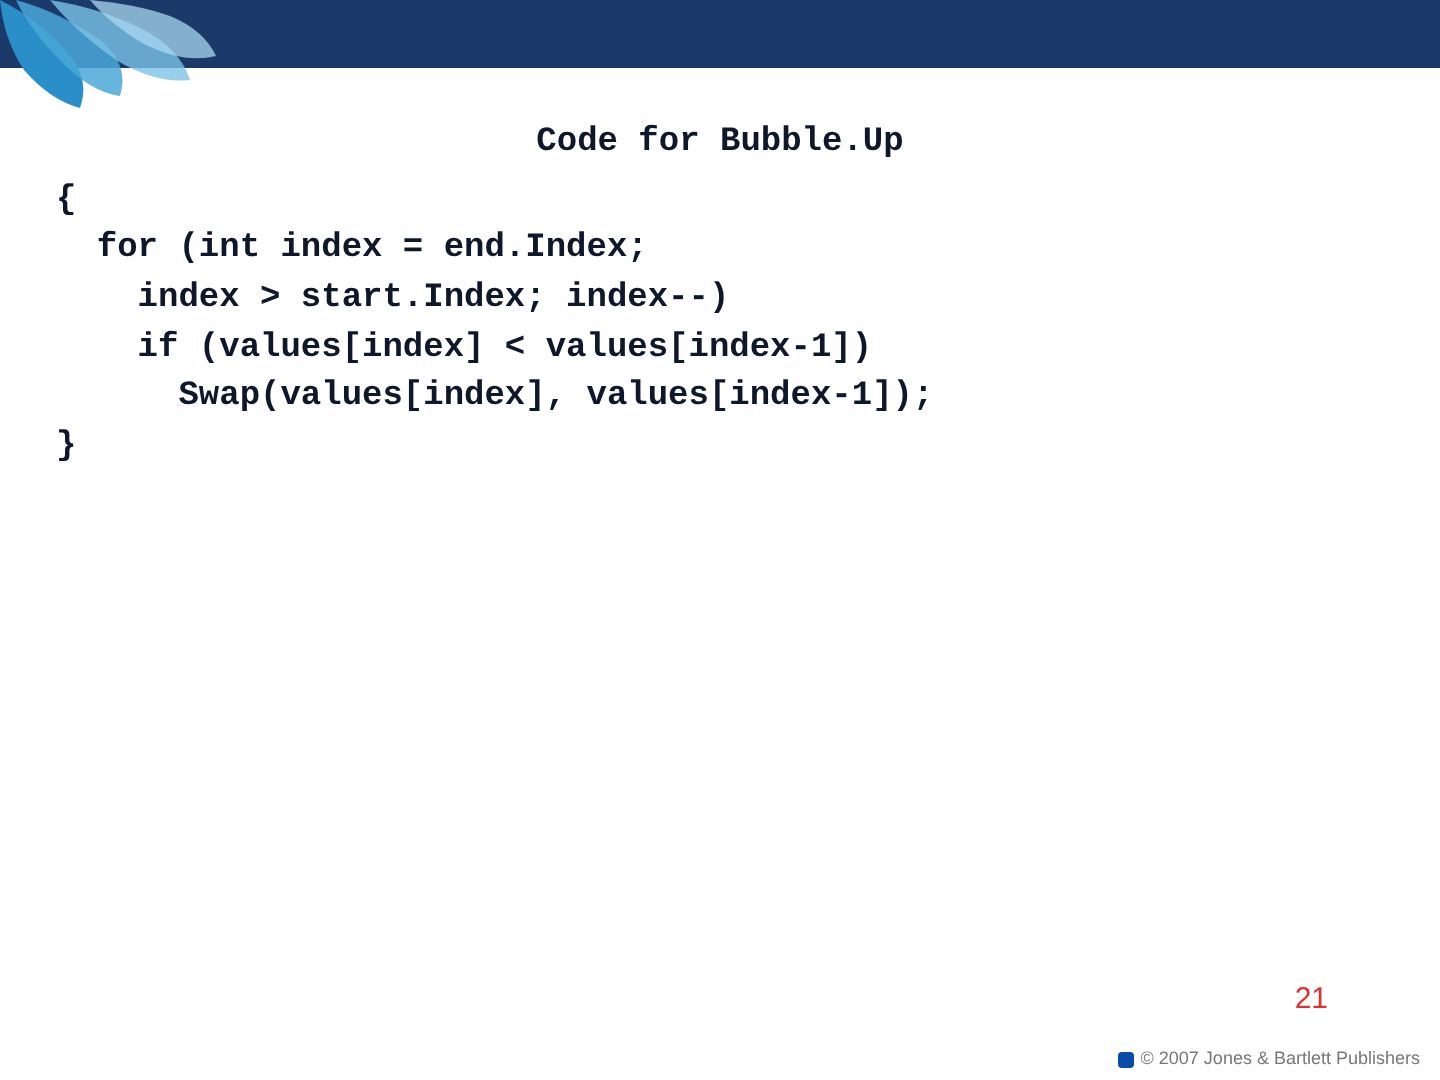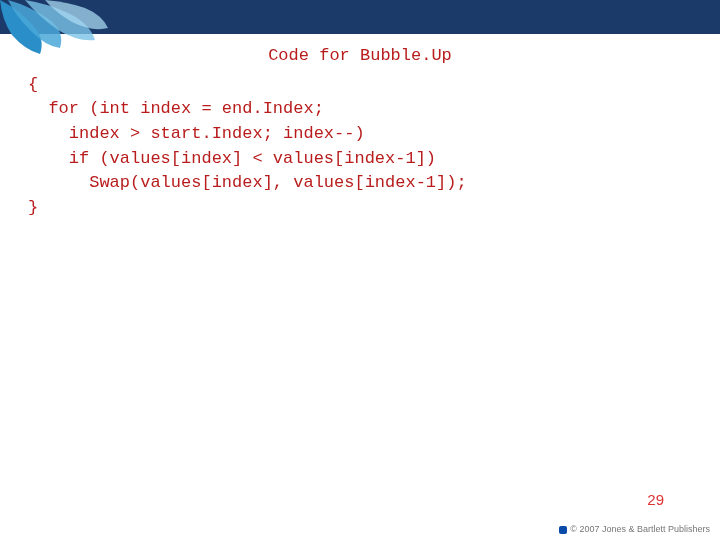--- a/index.html
+++ b/index.html
@@ -1,19 +1,19 @@
 <!DOCTYPE html>
 <html><head>
 <meta charset="utf-8">
 <style>
   html,body{margin:0;padding:0}
   body{width:720px;height:540px;background:#fff;font-family:"Courier New",monospace;position:relative;overflow:hidden}
   .topbar{position:absolute;top:0;left:0;width:720px;height:34px;background:#1b3a6a}
   .leaf{position:absolute;top:0;left:0;width:110px;height:56px}
-  .content{position:absolute;top:44px;left:28px;width:664px;font-size:17px;font-weight:normal;color:#b91c1c;line-height:1.45}
+  .content{position:absolute;top:60px;left:28px;width:664px;font-size:17px;font-weight:bold;color:#0f172a;line-height:1.45}
   .title{text-align:center;margin:0 0 -20px 0}
   .para{white-space:pre;margin:0}
   .block2{margin-top:24px}
   .pagenum{position:absolute;right:56px;bottom:32px;font-family:Arial,sans-serif;font-size:15px;color:#d33}
   .copy{position:absolute;right:10px;bottom:6px;font-family:Liberation Sans, sans-serif;font-size:9px;color:#777}
   .copy .logo{display:inline-block;width:8px;height:8px;background:#0a4aa8;border-radius:2px;margin-right:3px;vertical-align:middle}
 </style>
 </head>
 <body>
 
@@ -29,14 +29,14 @@
 <div class="content">
   <p class="title">Code for Bubble.Up</p>
   <p class="para block2">{
   for (int index = end.Index;
     index &gt; start.Index; index--)
     if (values[index] &lt; values[index-1])
       Swap(values[index], values[index-1]);
 }</p>
 </div>
 
-<div class="pagenum">29</div>
+<div class="pagenum">21</div>
 <div class="copy"><span class="logo"></span><span>© 2007 Jones &amp; Bartlett Publishers</span></div>
 
 </body></html>

